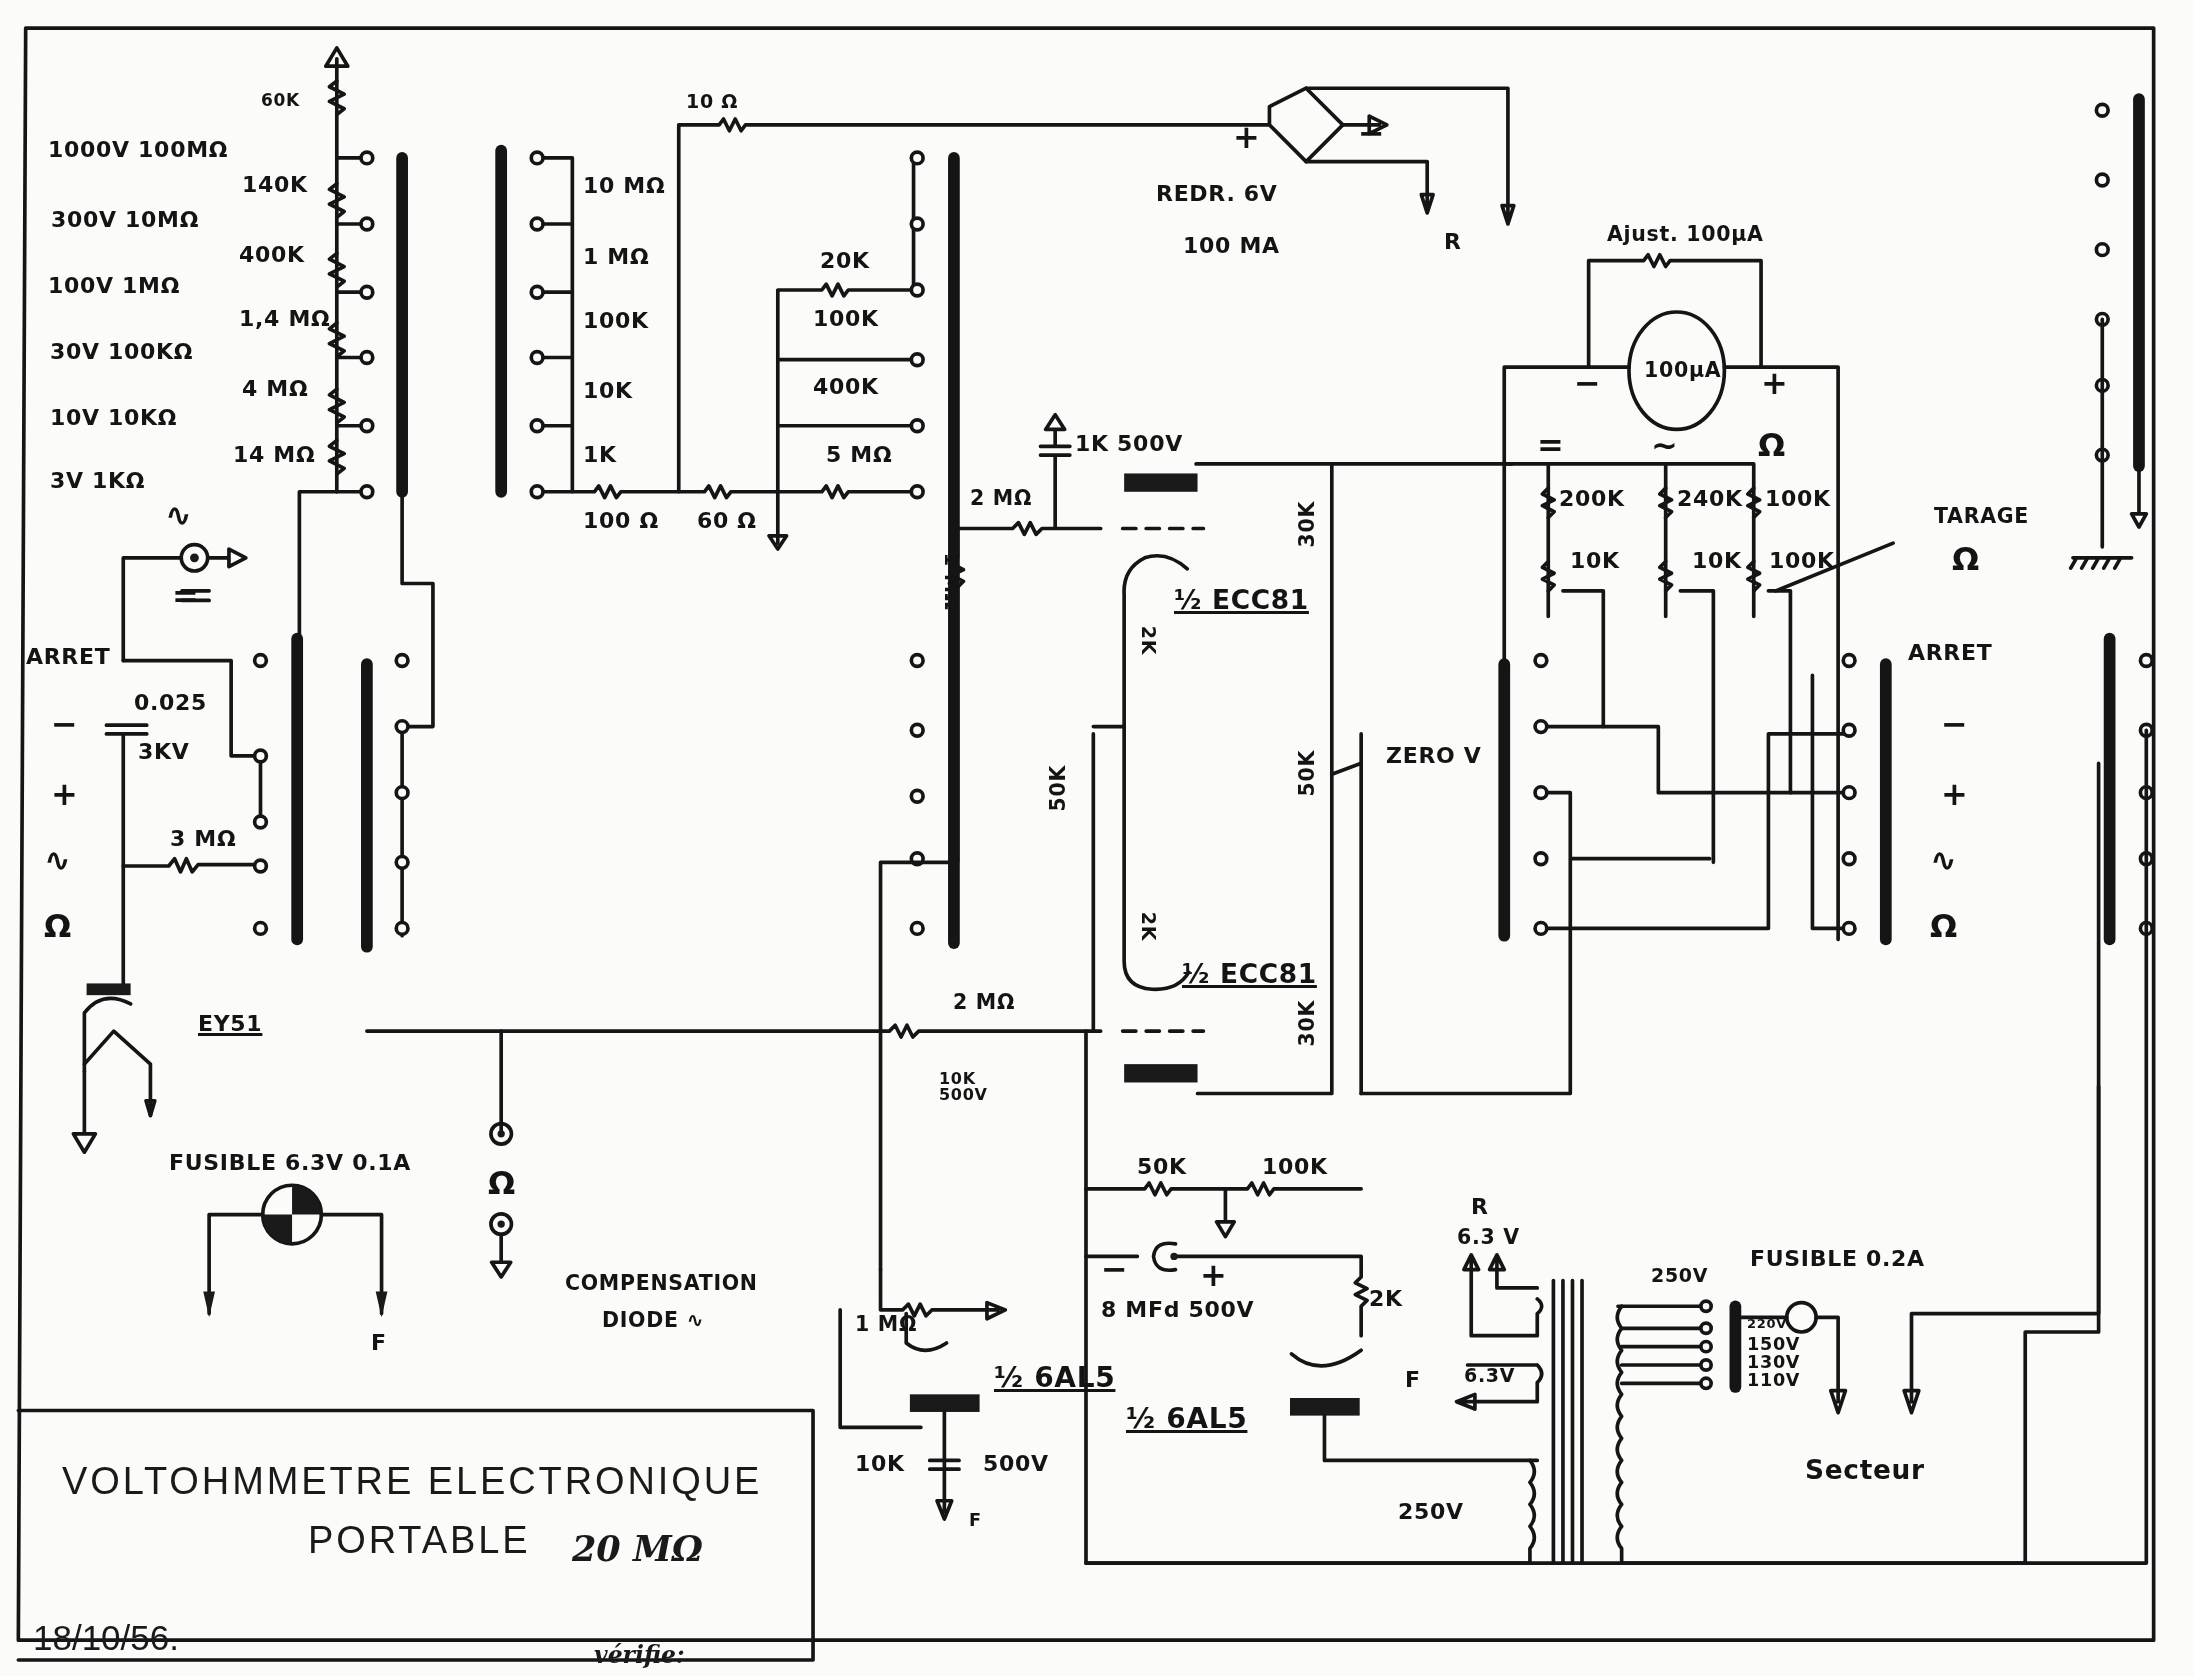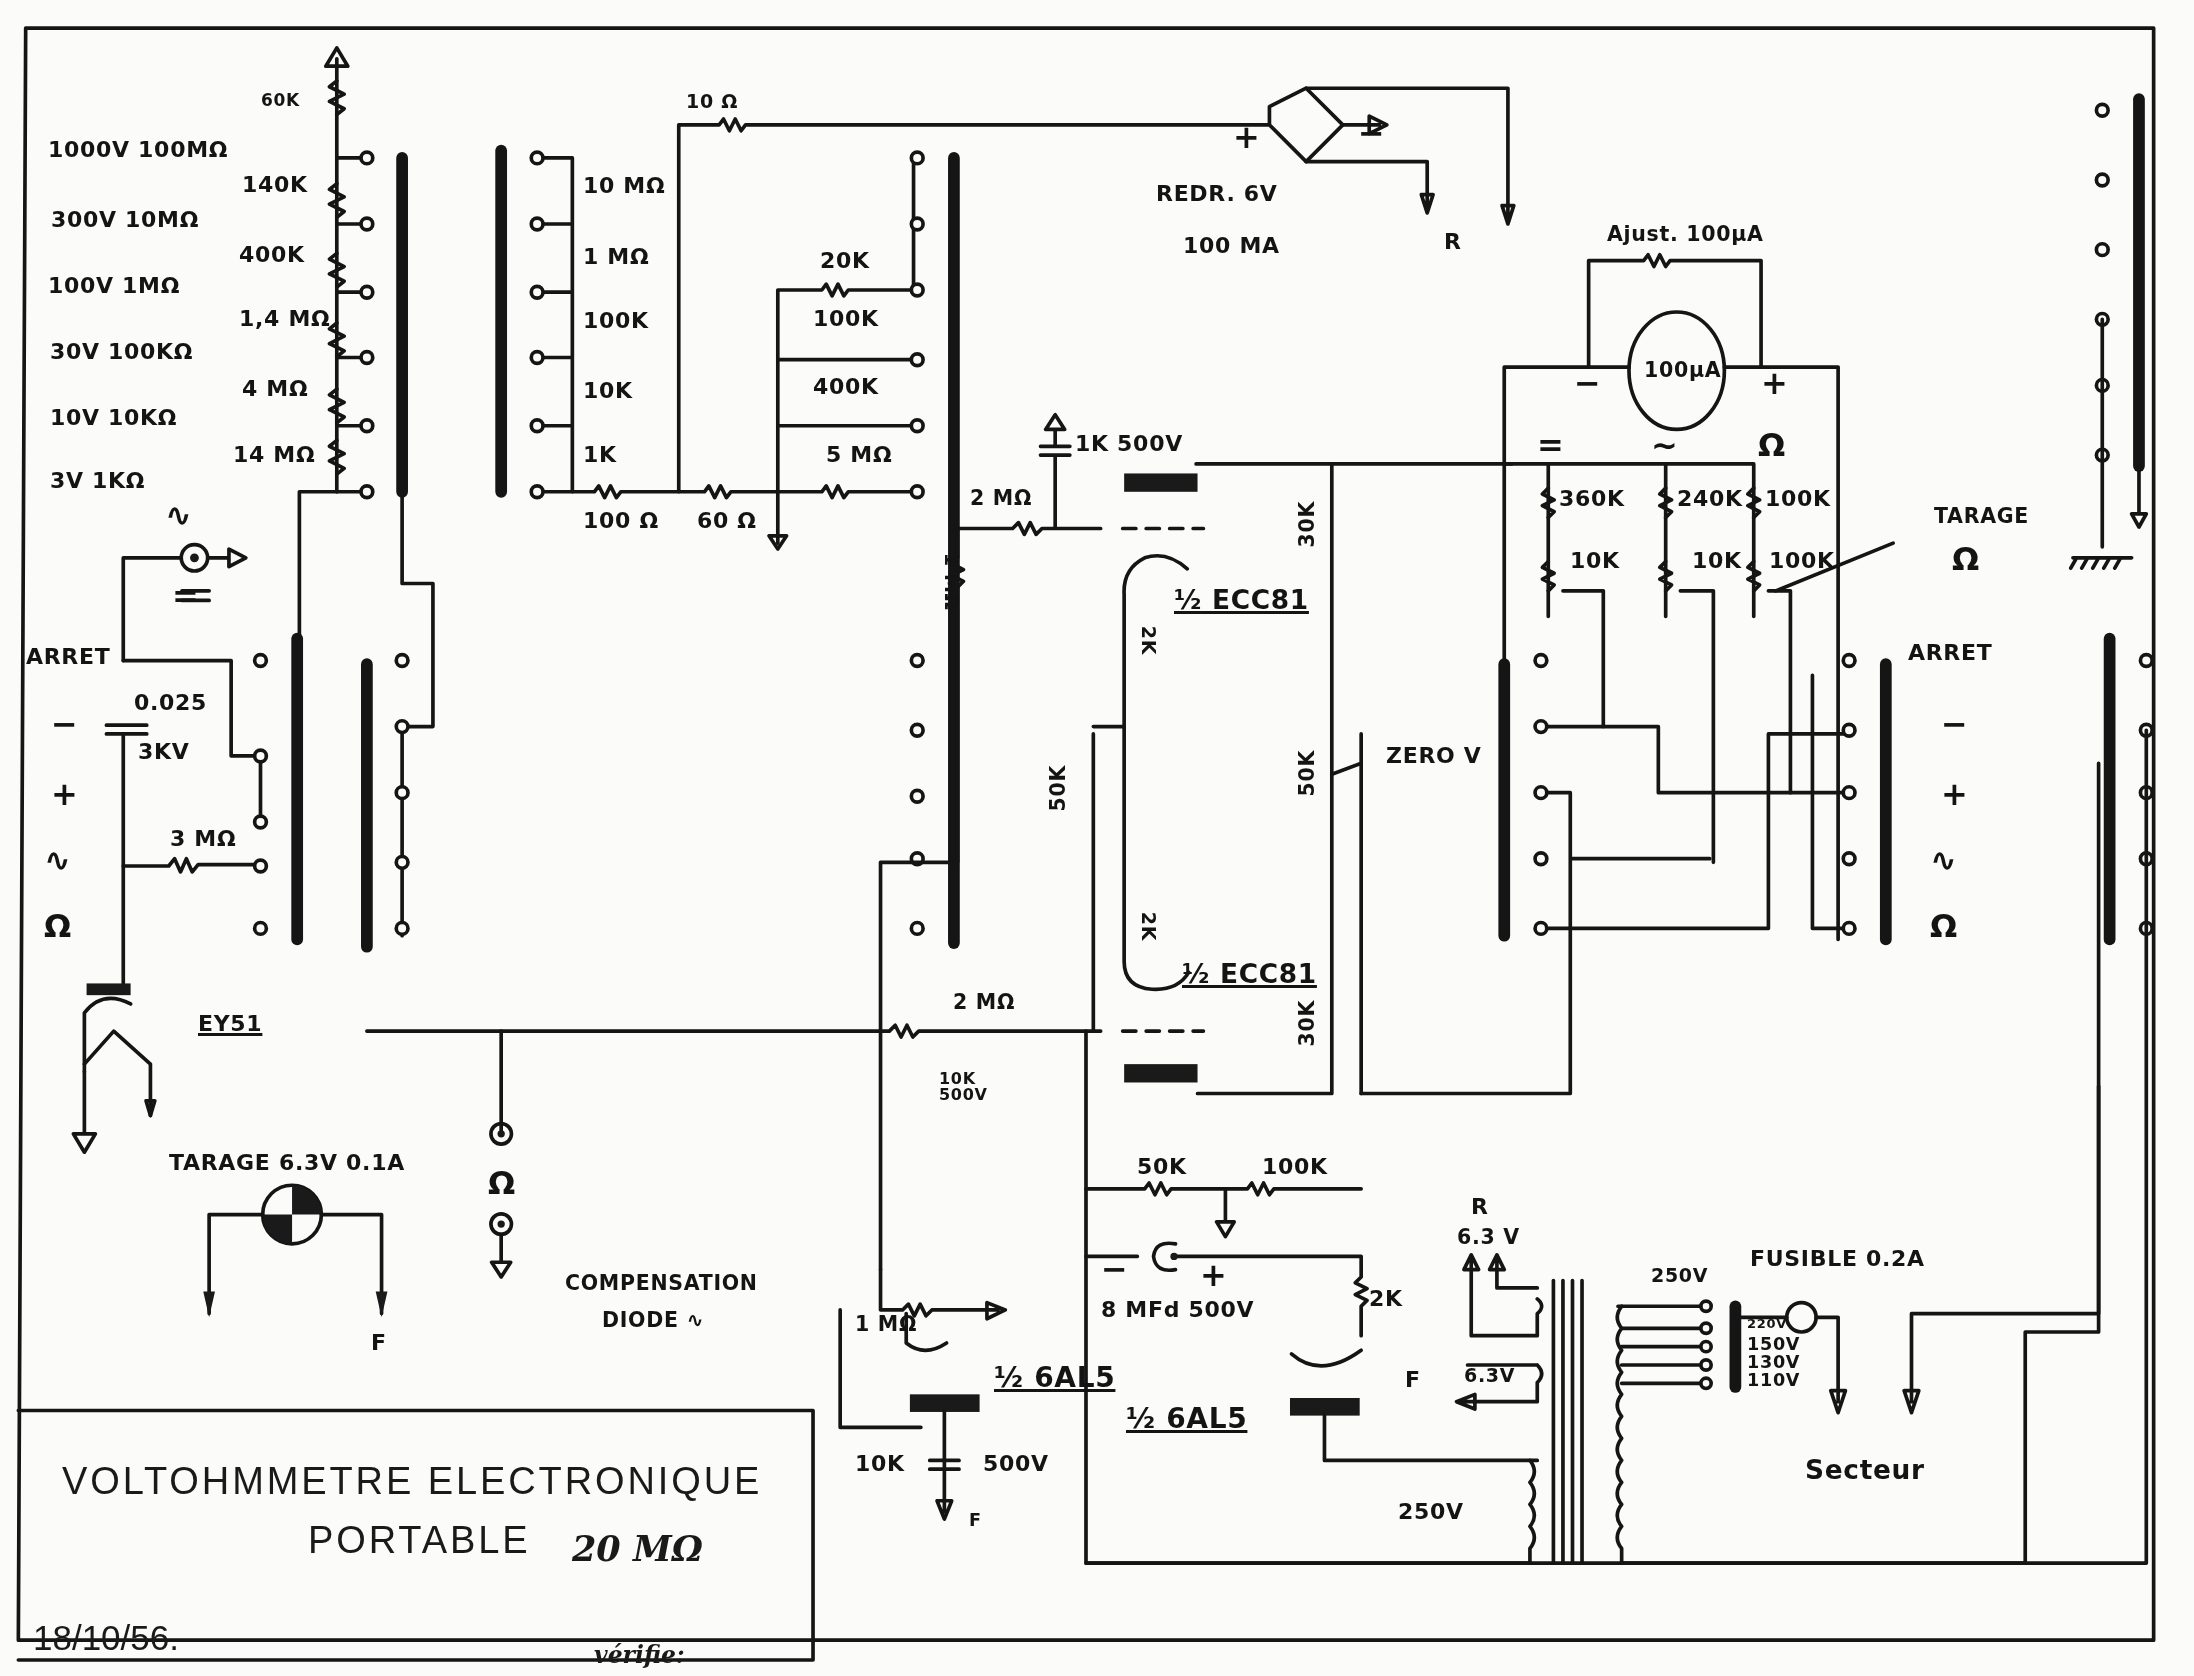--- a/index.html
+++ b/index.html
@@ -240,21 +240,21 @@
 <div class="lbl big" style="left:172px;top:580px">=</div>
 <div class="lbl" style="left:26px;top:646px">ARRET</div>
 <div class="lbl" style="left:134px;top:692px">0.025</div>
 <div class="lbl" style="left:138px;top:741px">3KV</div>
 <div class="lbl big" style="left:51px;top:708px">−</div>
 <div class="lbl big" style="left:51px;top:778px">+</div>
 <div class="lbl big" style="left:44px;top:844px">∿</div>
 <div class="lbl big" style="left:44px;top:910px">Ω</div>
 <div class="lbl" style="left:170px;top:828px">3 MΩ</div>
 <div class="lbl u" style="left:198px;top:1013px">EY51</div>
-<div class="lbl" style="left:169px;top:1152px">TARAGE 6.3V 0.1A</div>
+<div class="lbl" style="left:169px;top:1152px">FUSIBLE 6.3V 0.1A</div>
 <div class="lbl" style="left:371px;top:1332px">F</div>
 <div class="lbl big" style="left:488px;top:1167px">Ω</div>
 
 <div class="lbl" style="left:686px;top:92px;font-size:19px">10 Ω</div>
 <div class="lbl" style="left:583px;top:175px">10 MΩ</div>
 <div class="lbl" style="left:583px;top:246px">1 MΩ</div>
 <div class="lbl" style="left:583px;top:310px">100K</div>
 <div class="lbl" style="left:583px;top:380px">10K</div>
 <div class="lbl" style="left:583px;top:444px">1K</div>
 <div class="lbl" style="left:583px;top:510px">100 Ω</div>
@@ -285,21 +285,21 @@
 <div class="lbl big" style="left:1358px;top:117px">−</div>
 <div class="lbl" style="left:1444px;top:231px">R</div>
 
 <div class="lbl" style="left:1607px;top:224px;font-size:20.5px">Ajust. 100μA</div>
 <div class="lbl" style="left:1644px;top:360px;font-size:20.5px">100μA</div>
 <div class="lbl big" style="left:1574px;top:367px">−</div>
 <div class="lbl big" style="left:1761px;top:367px">+</div>
 <div class="lbl big" style="left:1537px;top:429px">=</div>
 <div class="lbl big" style="left:1651px;top:429px">~</div>
 <div class="lbl big" style="left:1758px;top:429px">Ω</div>
-<div class="lbl" style="left:1559px;top:488px">360K</div>
+<div class="lbl" style="left:1559px;top:488px">200K</div>
 <div class="lbl" style="left:1677px;top:488px">240K</div>
 <div class="lbl" style="left:1765px;top:488px">100K</div>
 <div class="lbl" style="left:1570px;top:550px">10K</div>
 <div class="lbl" style="left:1692px;top:550px">10K</div>
 <div class="lbl" style="left:1769px;top:550px">100K</div>
 <div class="lbl" style="left:1934px;top:506px;font-size:20.5px">TARAGE</div>
 <div class="lbl big" style="left:1952px;top:543px">Ω</div>
 
 <div class="lbl" style="left:1908px;top:642px">ARRET</div>
 <div class="lbl big" style="left:1941px;top:708px">−</div>

